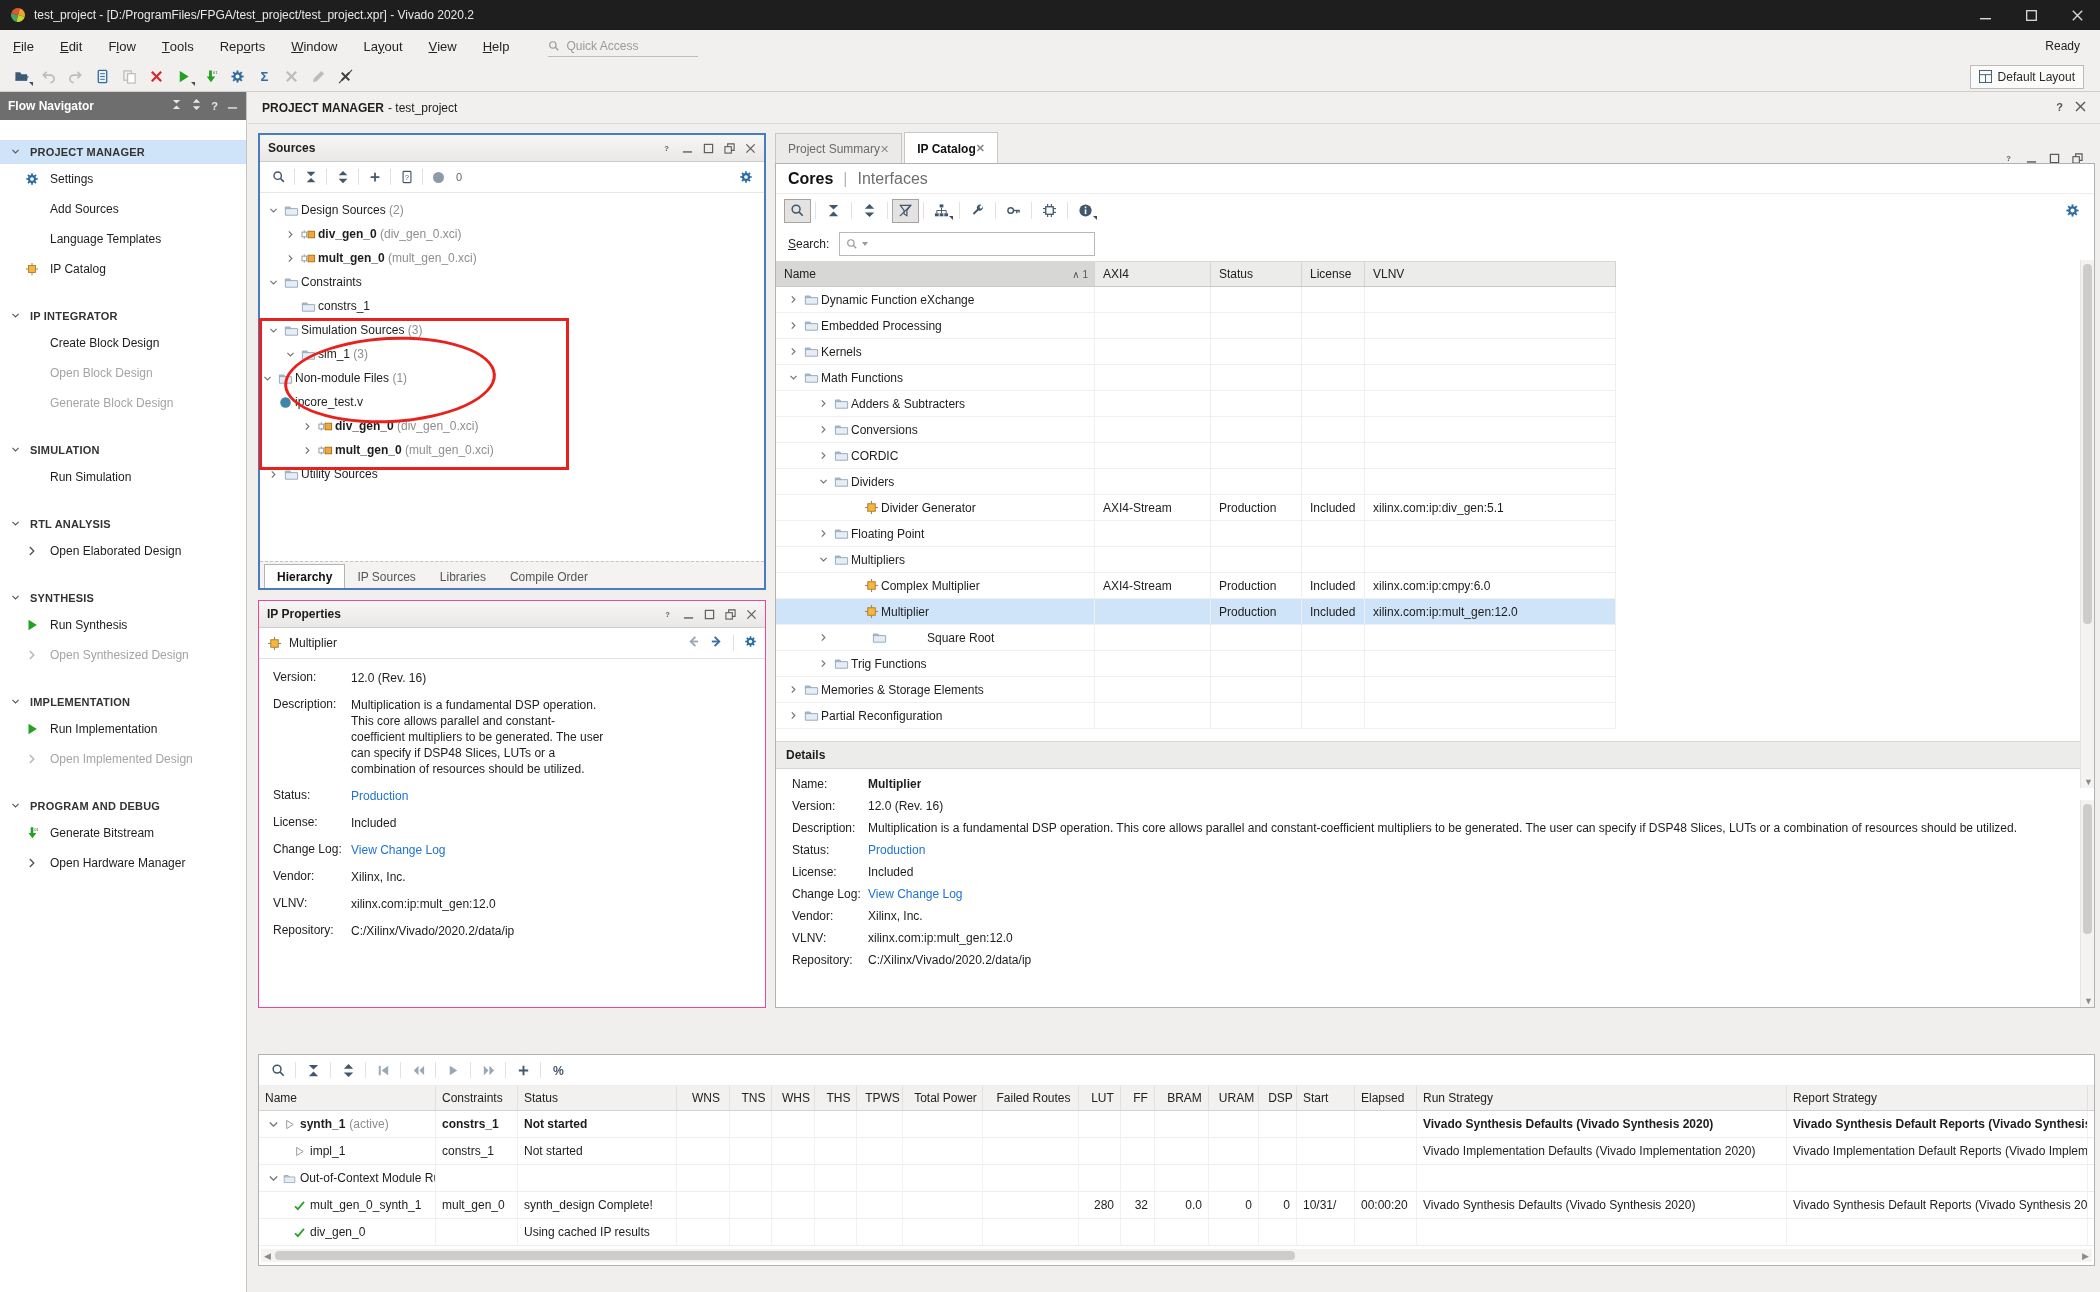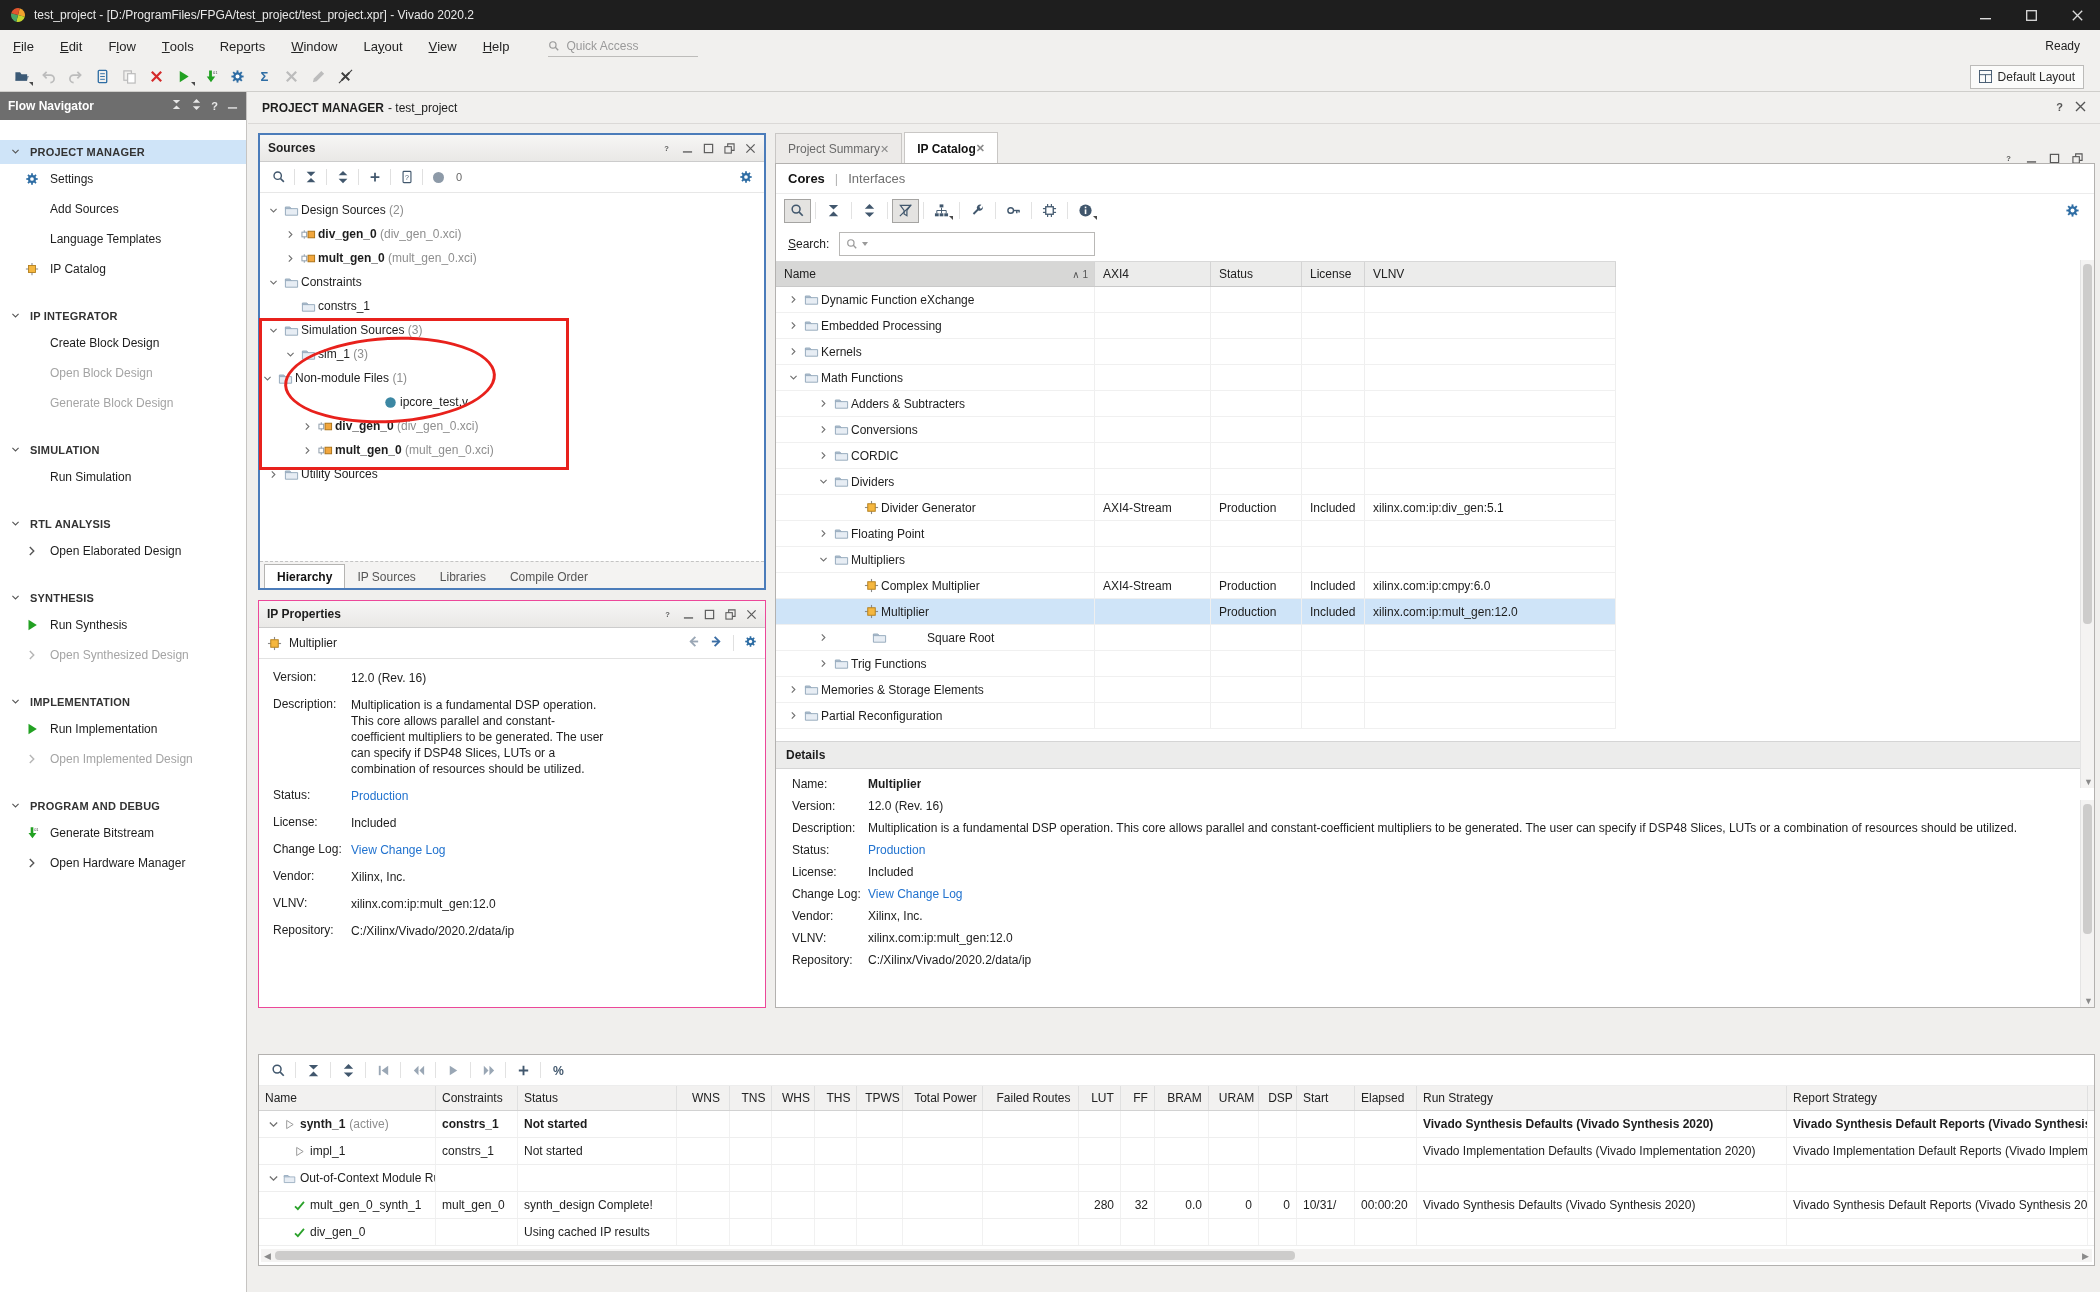--- a/index.html
+++ b/index.html
@@ -92,21 +92,21 @@
   .link{color:#2273cf;}
 
   
   #righttabs{position:absolute;left:775px;top:133px;width:1320px;height:31px;display:flex;align-items:flex-end;}
   .ws-tab{height:30px;display:flex;align-items:center;padding:0 12px;font-size:12px;color:#6a6a6a;background:#eceae8;border:1px solid #c9c7c5;border-bottom:none;margin-right:2px;}
   .ws-tab.active{background:#fff;color:#111;font-weight:bold;height:31px;}
   .ws-tab .x{color:#8a8a8a;font-size:11px;}
   .ws-right-icons{margin-left:auto;display:flex;gap:12px;align-items:center;color:#555;padding-right:12px;}
   .ws-right-icons svg{width:11px;height:11px;}
   #rightcontent{position:absolute;left:775px;top:163px;width:1320px;height:845px;background:#fff;border:1px solid #b3b1af;box-sizing:border-box;overflow:hidden;}
-  .cores-row{height:29px;display:flex;align-items:center;padding-left:12px;font-size:13px;border-bottom:1px solid #ececec;}
+  .cores-row{height:29px;display:flex;align-items:center;padding-left:12px;font-size:16px;border-bottom:1px solid #ececec;}
   .cores-row .c1{font-weight:bold;color:#111;}
   .cores-row .div{margin:0 10px;color:#b5b5b5;}
   .cores-row .c2{color:#6e6e6e;}
   .cat-toolbar{height:33px;display:flex;align-items:center;padding:0 8px;}
   .cat-toolbar .tb-icon{width:27px;height:24px;color:#41576d;}
   .cat-toolbar .sep{width:1px;height:17px;background:#e2e2e2;margin:0 4px;}
   .cat-toolbar .spacer{flex:1;}
   .search-row{height:34px;display:flex;align-items:center;padding-left:12px;font-size:12px;}
   .search-row .slbl span{text-decoration:underline;}
   .search-box{margin-left:10px;width:248px;height:22px;border:1px solid #b9b8b6;background:#fff;display:flex;align-items:center;padding-left:6px;color:#9a9a9a;gap:2px;}
@@ -709,21 +709,21 @@
             </svg>
           </span>
           <span class="t-ic">
             <svg viewBox="0 0 16 16">
               <path d="M1.5 4.5 1.5 13h13V6H7.8L6.3 4.5z" fill="#e7edf4" stroke="#93a7bb"></path>
               <path d="M1.5 4.5h4.8L7.8 6H1.5z" fill="#cfdae6" stroke="#93a7bb"></path>
             </svg>
           </span>
           <span class="lbl"><span>Non-module Files</span><span class="sfx"> (1)</span></span>
         </div>
-        <div class="tree-row" style="padding-left: 57px; margin-left: 48px;">
+        <div class="tree-row" style="">
           <span class="chev"></span>
           <span class="t-ic">
             <svg viewBox="0 0 16 16">
               <circle cx="8" cy="8" r="5.6" fill="#3c87a3"></circle>
             </svg>
           </span>
           <span class="lbl"><span>ipcore_test.v</span></span>
         </div>
         <div class="tree-row" style="padding-left: 40px;">
           <span class="chev">

